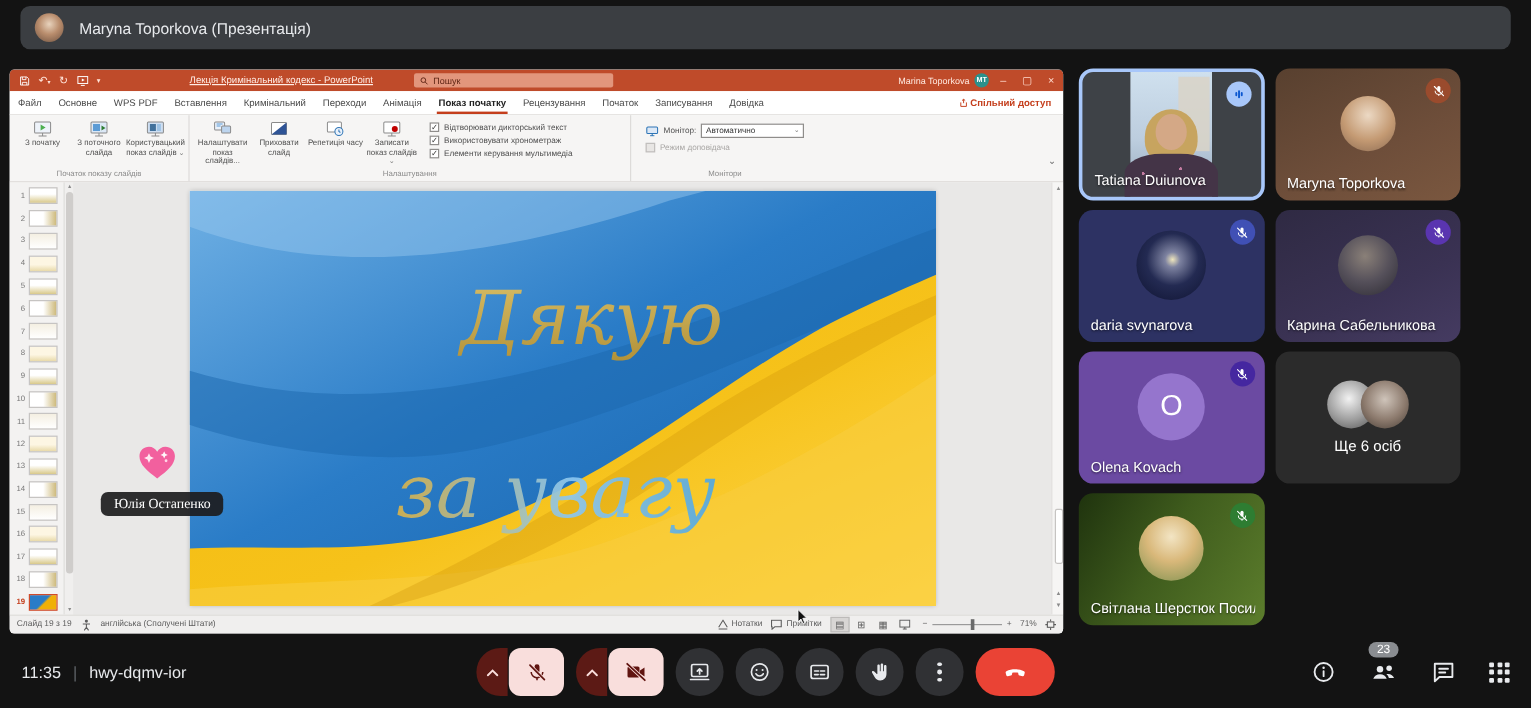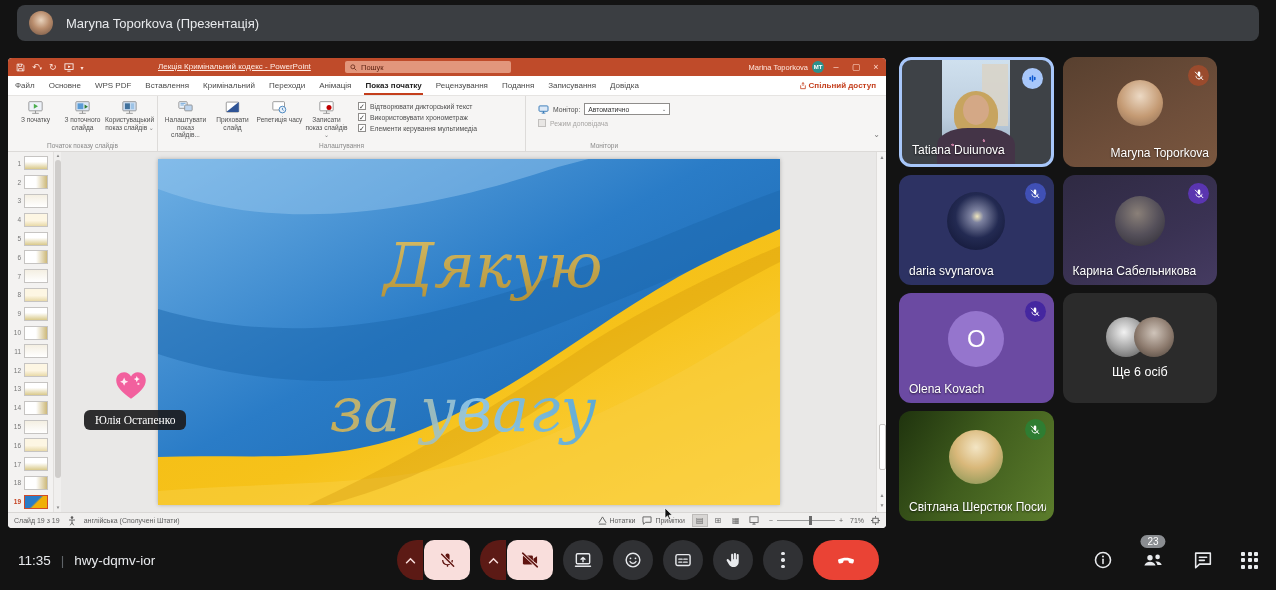--- a/index.html
+++ b/index.html
@@ -196,21 +196,21 @@
 
     <div class="menu-tab">Файл</div>
       <div class="menu-tab">Основне</div>
       <div class="menu-tab">WPS PDF</div>
       <div class="menu-tab">Вставлення</div>
       <div class="menu-tab">Кримінальний</div>
       <div class="menu-tab">Переходи</div>
       <div class="menu-tab">Анімація</div>
       <div class="menu-tab sel">Показ початку</div>
       <div class="menu-tab">Рецензування</div>
-      <div class="menu-tab">Подання</div>
+      <div class="menu-tab">Початок</div>
       <div class="menu-tab">Записування</div>
       <div class="menu-tab">Довідка</div>
       <div id="share-btn">
       <svg width="8" height="8" viewBox="0 0 12 12">
           <path fill="none" stroke="#c43e1c" stroke-width="1.2" d="M4 5v5h7V5"></path>
           <path d="M7.5 1v5M5.5 2.8 7.5 1l2 1.8" fill="none" stroke="#c43e1c" stroke-width="1.2"></path>
         </svg>
       <span>Спільний доступ</span>
     </div>
   </div>
@@ -526,21 +526,21 @@
         <svg width="13" height="13" viewBox="0 0 24 24">
           <g fill="#0b57d0">
             <rect x="6.4" y="8.8" width="2.9" height="6.4" rx="1.45"></rect>
             <rect x="10.6" y="5.8" width="2.9" height="12.4" rx="1.45"></rect>
             <rect x="14.8" y="8.8" width="2.9" height="6.4" rx="1.45"></rect>
           </g>
         </svg>
       </div>
       <div class="tile-name">Tatiana Duiunova</div>
     </div>
-    <div class="tile" style="background: linear-gradient(155deg, rgb(88, 64, 47) 0%, rgb(110, 78, 58) 60%, rgb(122, 87, 63) 100%); text-align: right;">
+    <div class="tile" style="background: linear-gradient(155deg, rgb(88, 64, 47) 0%, rgb(110, 78, 58) 60%, rgb(122, 87, 63) 100%);">
       <div class="avatar-c" style="height: 46px; width: 46px; background: radial-gradient(circle at 50% 35%, rgb(236, 217, 196) 0%, rgb(196, 154, 115) 55%, rgb(138, 106, 82) 100%);"></div>
       <div class="badge" style="background: rgb(154, 75, 45);">
         <svg width="12" height="12" viewBox="0 0 24 24">
           <g fill="#fff">
             <rect x="9.4" y="3.2" width="5.2" height="9.6" rx="2.6"></rect>
             <path d="M6.7 11.3a5.3 5.3 0 0 0 10.6 0h1.6a6.9 6.9 0 0 1-6.1 6.8V20h-1.6v-1.9a6.9 6.9 0 0 1-6.1-6.8z"></path>
           </g>
           <line x1="4.6" y1="4.2" x2="19.8" y2="19.4" stroke="#fff" stroke-width="1.9" stroke-linecap="round"></line>
         </svg>
       </div>

